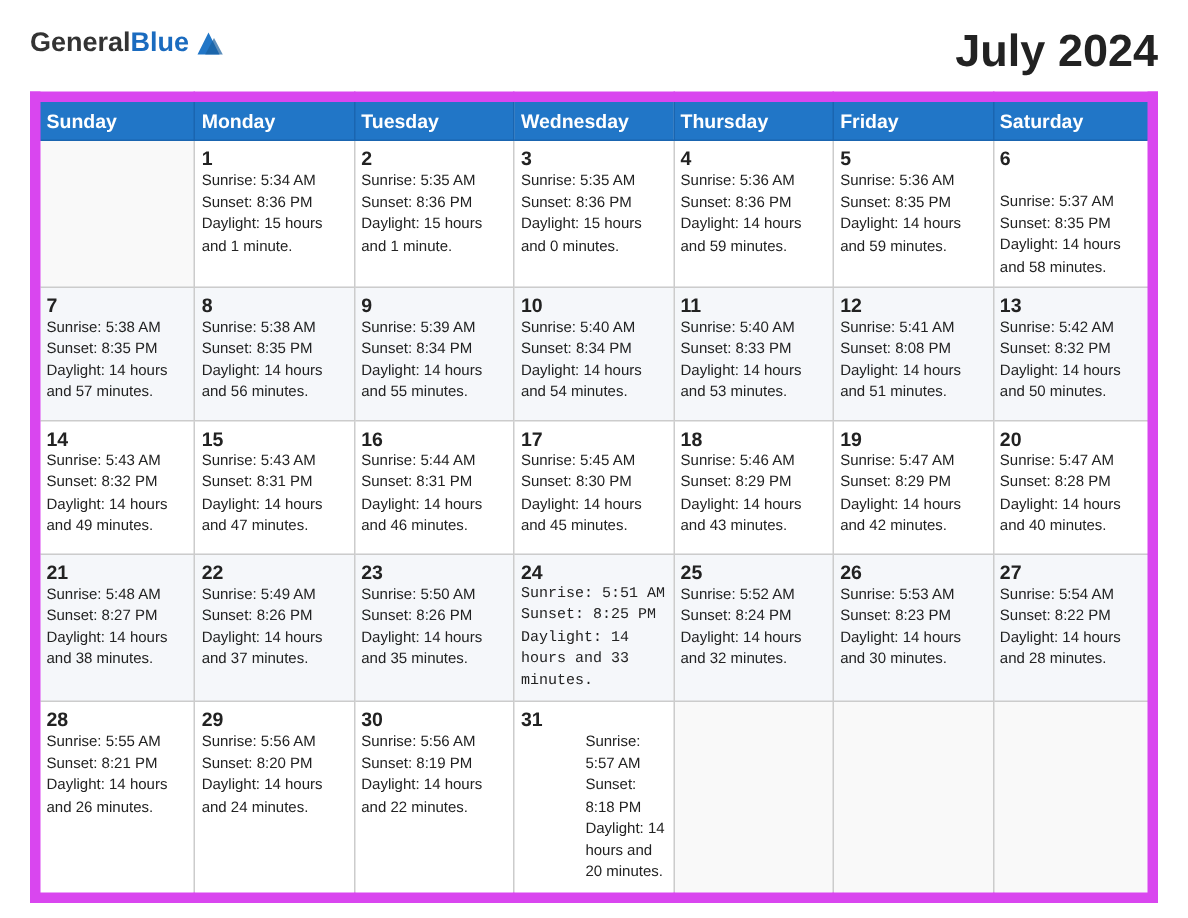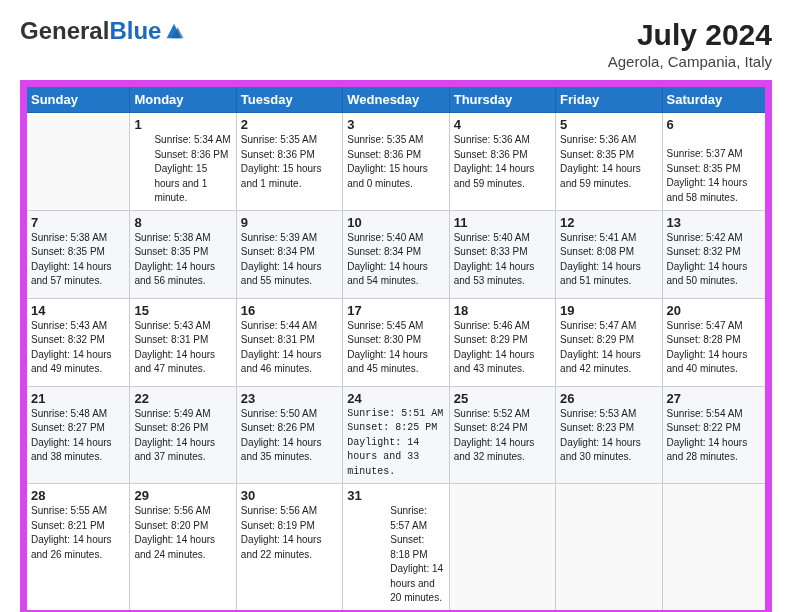--- a/index.html
+++ b/index.html
@@ -21,21 +21,21 @@
       display: flex;
       justify-content: space-between;
       align-items: flex-start;
       margin-bottom: 10px;
     }
     .logo {
       display: flex;
       align-items: center;
     }
     .logo-text {
-      font-size: 24px;
+      font-size: 18px;
       font-weight: bold;
       line-height: 1.1;
     }
     .logo-general { color: #333; }
     .logo-blue { color: #1a6bbf; }
     .logo-icon {
       width: 22px;
       height: 22px;
       margin-left: 2px;
     }
@@ -109,42 +109,41 @@
           </span>
           <svg class="logo-icon" viewBox="0 0 30 30" xmlns="http://www.w3.org/2000/svg">
             <polygon points="5,25 15,5 25,25" fill="#2176c7"></polygon>
             <polygon points="12,25 20,10 28,25" fill="#1a5fa0" opacity="0.7"></polygon>
           </svg>
         </div>
       </div>
     </div>
     <div class="title-block">
       <div class="main-title">July 2024</div>
-      <div class="subtitle">Agerola, Campania, Italy</div>
     </div>
   </div>
 
   <table class="calendar">
     <thead>
       <tr>
         <th>Sunday</th>
         <th>Monday</th>
         <th>Tuesday</th>
         <th>Wednesday</th>
         <th>Thursday</th>
         <th>Friday</th>
         <th>Saturday</th>
       </tr>
     </thead>
     <tbody id="calendar-body">
     <tr>
           <td class="empty-cell"></td>
           <td>
             <span class="day-num">1</span>
-            <div class="cell-info" style="white-space: pre-line; margin-left: 20px;">Sunrise: 5:34 AM
+            <div class="cell-info" style="white-space: pre-line;">Sunrise: 5:34 AM
 Sunset: 8:36 PM
 Daylight: 15 hours and 1 minute.</div>
           </td>
           <td>
             <span class="day-num">2</span>
             <div class="cell-info" style="white-space: pre-line;">Sunrise: 5:35 AM
 Sunset: 8:36 PM
 Daylight: 15 hours and 1 minute.</div>
           </td>
           <td>

